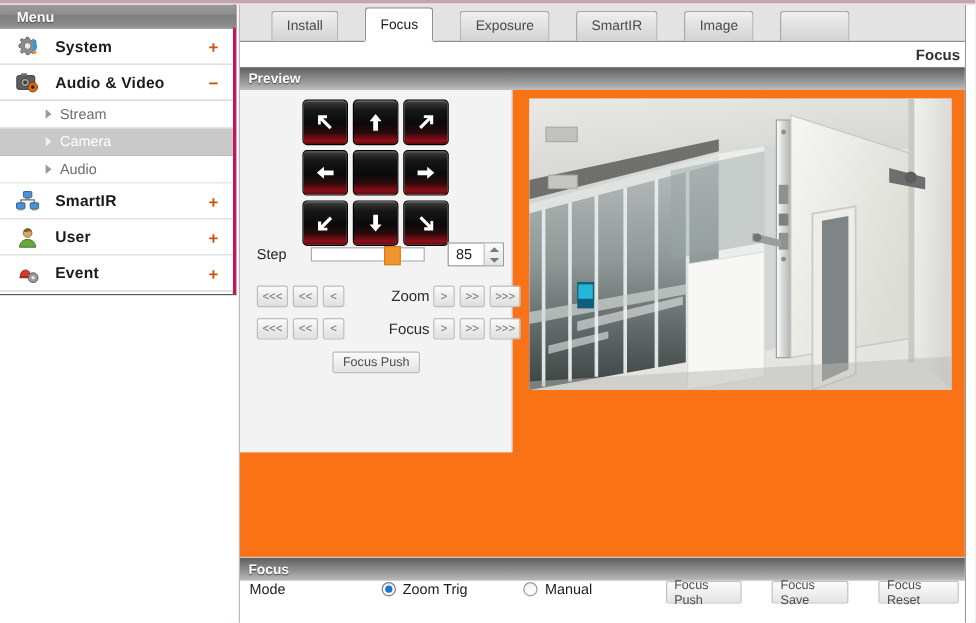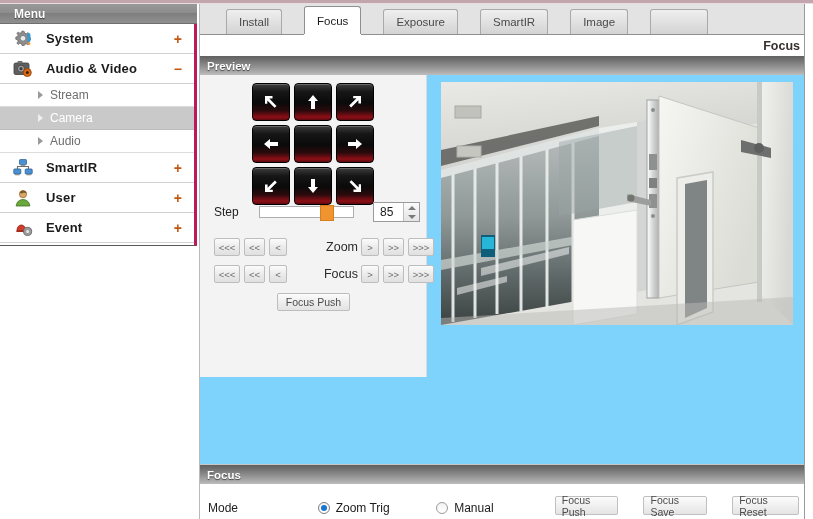--- a/index.html
+++ b/index.html
@@ -74,21 +74,21 @@
 
   
   .sec-head {
     height:19px; color:#fff; font-size:11.5px; font-weight:bold;
     display:flex; align-items:center; padding-left:7px;
     background:linear-gradient(to bottom,#606060 0%,#6e6e6e 18%,#909090 55%,#a8a8a8 80%,#bdbdbd 100%);
     text-shadow:0 1px 1px rgba(0,0,0,.6);
   }
 
   
-  .prev-body { position:relative; height:390px; background:#7dd3fc; border-bottom:1px solid #c7c7c7; }
+  .prev-body { position:relative; height:390px; background:#f97316; border-bottom:1px solid #c7c7c7; }
   .prev-left { position:absolute; left:0; top:0; width:227px; height:302px; background:#f3f3f3; border-right:1px solid #dadada; }
 
   
   .dpad { position:absolute; left:52px; top:8px; display:grid; grid-template-columns:repeat(3,38px);
           grid-template-rows:repeat(3,38px); gap:4px; }
   .dbtn {
     border-radius:4px; position:relative; overflow:hidden;
     background:linear-gradient(to bottom,#3d3d3d 0%,#161616 22%,#0a0a0a 52%,#2a0a0c 74%,#8e0f16 92%,#5a0a10 100%);
     border:1px solid #000; box-shadow:inset 0 1px 0 rgba(255,255,255,.22);
     display:flex; align-items:center; justify-content:center;
@@ -127,21 +127,21 @@
     background:linear-gradient(to bottom,#fbfbfb,#ededed 55%,#e3e3e3);
     border:1px solid #bdbdbd; border-radius:2px; display:flex; align-items:center;
   }
 
   
   .prev-img { position:absolute; left:241px; top:7px; width:352px; height:243px;
               background:#cfcfcf; overflow:hidden; }
 
   
   .focus-body { background:#fff; }
-  .frow { height:31px; display:flex; align-items:flex-end; padding-left:8px;gap:20px; }
+  .frow { height:31px; display:flex; align-items:flex-start; padding-left:8px;gap:20px; }
   .frow.alt { background:#f4f4f4; }
   .frow-lab { width:100px; font-size:12px; color:#222; }
   .radio-wrap { display:flex; align-items:center; font-size:12px; color:#1b1b1b; }
   .radio {
     width:12px; height:12px; border-radius:50%; border:1px solid #9a9a9a;
     background:linear-gradient(to bottom,#f3f3f3,#ffffff); margin-right:6px;
     display:flex; align-items:center; justify-content:center; flex:0 0 12px;
   }
   .radio .dot { width:6px; height:6px; border-radius:50%; background:#1b74d0; display:none; }
   .radio.on .dot { display:block; }

